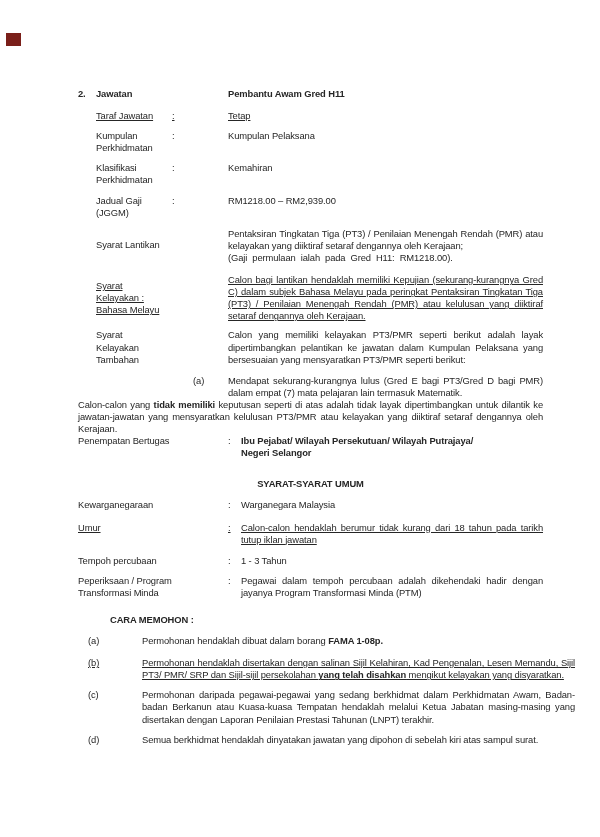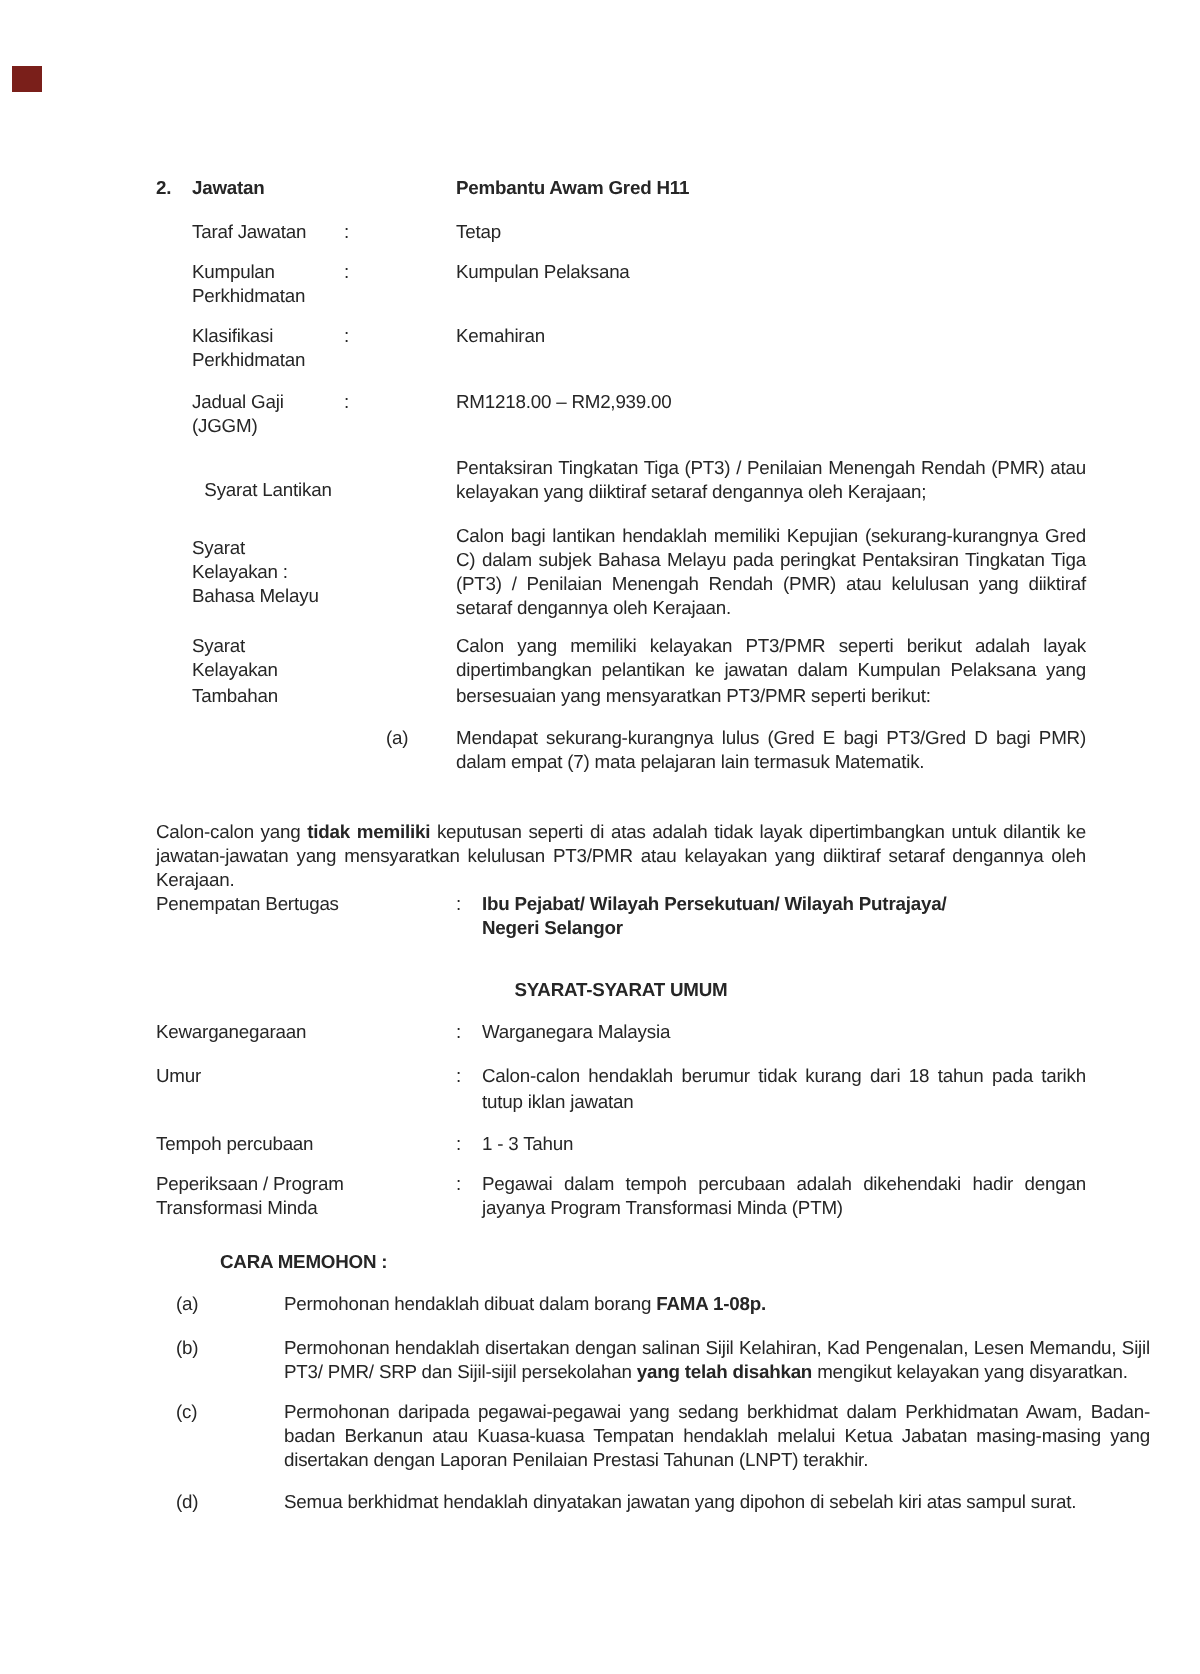--- a/index.html
+++ b/index.html
@@ -19,27 +19,27 @@
   .c-colon{width:56px;flex:none;}
   .c-value{width:315px;flex:none;}
   .c-indent{width:115px;flex:none;}
   .c-letter{width:35px;flex:none;}
   .g-label{width:150px;flex:none;white-space:pre-line;}
   .g-colon{width:13px;flex:none;}
   .g-value{width:302px;flex:none;}
   .li{display:flex;align-items:flex-start;}
   .li-letter{margin-left:10px;width:22px;flex:none;}
   .li-text{width:433px;flex:none;padding-left:32px;}
-  .pt11{padding-top:11px;text-align:center;}
+  .pt11{padding-top:11px;}
   .pt6{padding-top:6px;}
   .gaji-line{word-spacing:2.5px;margin-top:0;}
   p{margin:0;}
   .mt7{margin-top:7px;}  .mt8{margin-top:8px;}  .mt9{margin-top:9px;}
-  .mt10{margin-top:10px;} .mt15{margin-top:15px;margin-left:32px;} .mt19{margin-top:19px;text-align:center;}
-  .mt22{} .mt23{margin-top:23px;}
+  .mt10{margin-top:10px;text-decoration:underline;} .mt15{margin-top:15px;margin-left:32px;} .mt19{margin-top:19px;text-align:center;}
+  .mt22{} .mt23{}
 </style>
 </head>
 <body>
 
 <div class="page">
   <div class="corner-mark" style="background: rgb(122, 31, 26);"></div>
 
   <div class="content">
 
     <div class="row">
@@ -79,20 +79,21 @@
       <div class="c-colon">:</div>
       <div class="c-value">RM1218.00 – RM2,939.00</div>
     </div>
 
     <div class="row mt9">
       <div class="c-num"></div>
       <div class="c-label pt11">Syarat Lantikan</div>
       <div class="c-colon"></div>
       <div class="c-value">
         <p class="just">Pentaksiran Tingkatan Tiga (PT3) / Penilaian Menengah Rendah (PMR) atau kelayakan yang diiktiraf setaraf dengannya oleh Kerajaan;</p>
+        <p class="gaji-line">(Gaji permulaan ialah pada Gred H11: RM1218.00).</p>
       </div>
     </div>
 
     <div class="row mt10">
       <div class="c-num"></div>
       <div class="c-label pt6">Syarat
 Kelayakan :
 Bahasa Melayu</div>
       <div class="c-colon"></div>
       <div class="c-value just">Calon bagi lantikan hendaklah memiliki Kepujian (sekurang-kurangnya Gred C) dalam subjek Bahasa Melayu pada peringkat Pentaksiran Tingkatan Tiga (PT3) / Penilaian Menengah Rendah (PMR) atau kelulusan yang diiktiraf setaraf dengannya oleh Kerajaan.</div>

